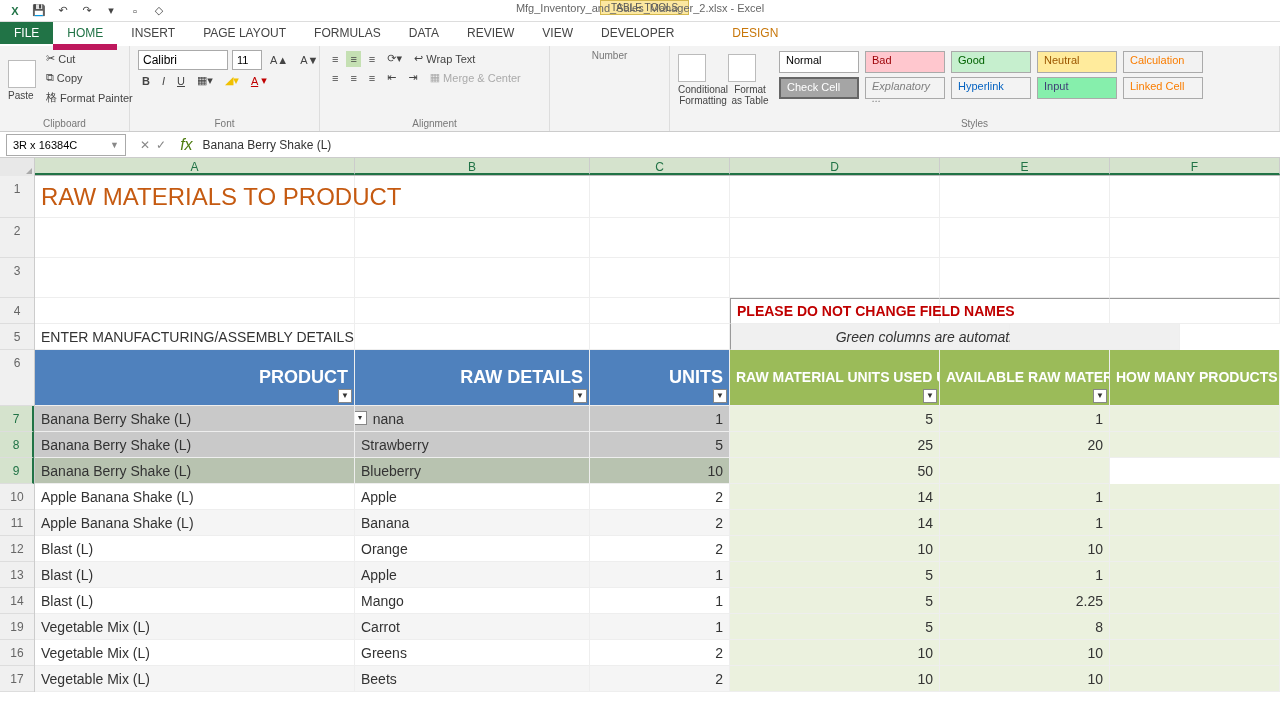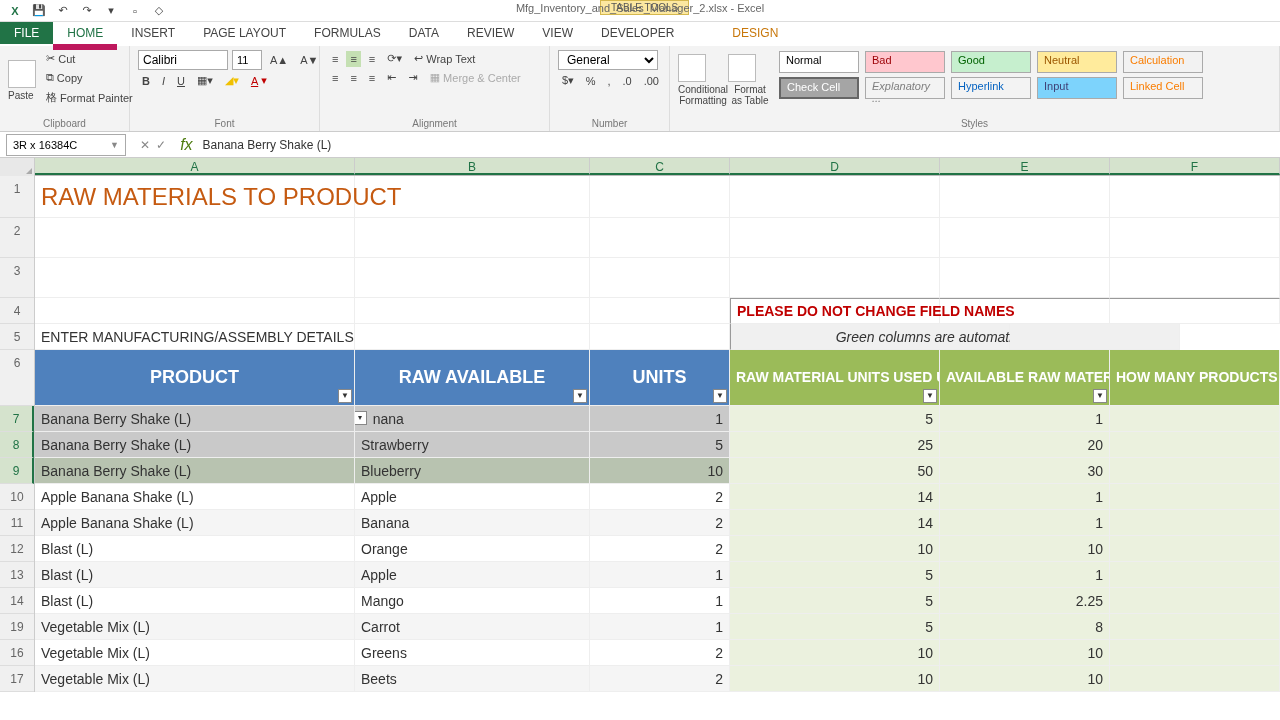--- a/index.html
+++ b/index.html
@@ -63,21 +63,21 @@
 .title-text { font-size: 24px; color: #c55a11; font-weight: 400; }
 .row4 { height: 26px; }
 .warn-text { color: #c00000; font-weight: bold; font-size: 14px; }
 .row5 { height: 26px; }
 .enter-text { font-size: 14px; color: #333; }
 .italic-text { font-style: italic; color: #333; font-size: 14px; }
 .calc-top { border-top: 1px solid #999; }
 .calc-box { background: #f0f0f0; }
 
 .row6 { height: 56px; }
-.th-blue { background: #4f81bd; color: #fff; font-size: 18px; font-weight: bold; text-align: center; justify-content: center; position: relative; }
+.th-blue { background: #4f81bd; color: #fff; font-size: 18px; font-weight: bold; text-align: center; justify-content: flex-end; position: relative; }
 .th-green { background: #9bbb59; color: #fff; font-size: 14px; font-weight: bold; justify-content: flex-start; position: relative; line-height: 1.2; padding: 4px 6px; align-items: center; }
 .filter-btn { position: absolute; right: 2px; bottom: 2px; width: 14px; height: 14px; background: #fff; border: 1px solid #888; font-size: 8px; line-height: 12px; text-align: center; color: #333; }
 
 .sel-row { background: #c9c9c9; }
 .sel-row-dark { background: #b8c3b0; }
 .green-cell { background: #ebf1de; text-align: right; justify-content: flex-end; }
 .alt-row { background: #f5f5f5; }
 .num { text-align: right; justify-content: flex-end; }
 
 .dd-btn { position: absolute; width: 14px; height: 14px; background: #fff; border: 1px solid #888; font-size: 8px; line-height: 12px; text-align: center; color: #333; }
@@ -185,30 +185,20 @@
         <span class="rbtn" style="color:#aaa">
             <span>▦</span>
             <span>Merge &amp; Center</span>
           </span>
       </div>
     </div>
     <div class="rgroup-label">Alignment</div>
   </div>
 
   <div class="rgroup" style="width:120px">
-    <div class="rgroup-body vstack">
-      <select class="font-name" style="width:100px"><option>General</option></select>
-      <div class="hstack">
-        <span class="rbtn">$▾</span>
-        <span class="rbtn">%</span>
-        <span class="rbtn">,</span>
-        <span class="rbtn">.0</span>
-        <span class="rbtn">.00</span>
-      </div>
-    </div>
     <div class="rgroup-label">Number</div>
   </div>
 
   <div class="rgroup" style="flex:1">
     <div class="rgroup-body">
       <div class="rbtn-lg">
           <div class="icon-box"></div>
           <span>Conditional Formatting</span>
         </div>
       <div class="rbtn-lg">
@@ -220,21 +210,21 @@
           <div class="style-cell" style="background:#fff">Normal</div>
           <div class="style-cell" style="background:#ffc7ce;color:#9c0006">Bad</div>
           <div class="style-cell" style="background:#c6efce;color:#006100">Good</div>
           <div class="style-cell" style="background:#ffeb9c;color:#9c5700">Neutral</div>
           <div class="style-cell" style="background:#f2f2f2;color:#fa7d00">Calculation</div>
         </div>
         <div class="hstack">
           <div class="style-cell" style="background:#a5a5a5;color:#fff;border:2px solid #666">Check Cell</div>
           <div class="style-cell" style="color:#7f7f7f;font-style:italic">Explanatory ...</div>
           <div class="style-cell" style="color:#0563c1;">Hyperlink</div>
-          <div class="style-cell" style="background:#7dd3fc;color:#3f3f76">Input</div>
+          <div class="style-cell" style="background:#86efac;color:#3f3f76">Input</div>
           <div class="style-cell" style="color:#fa7d00">Linked Cell</div>
         </div>
       </div>
     </div>
     <div class="rgroup-label">Styles</div>
   </div>
 </div>
 
 <div class="fbar">
   <div class="namebox">
@@ -324,21 +314,21 @@
         <div class="cell cE italic-text calc-box" style="overflow:visible;justify-content:center;margin-left:-100px;padding-left:100px">Green columns are automatically calculated</div>
         <div class="cell cF calc-box"></div>
       </div>
 
       <div class="crow row6">
         <div class="cell cA th-blue">
             <span>PRODUCT</span>
             <span class="filter-btn">▼</span>
           </div>
         <div class="cell cB th-blue">
-            <span>RAW AVAILABLE</span>
+            <span>RAW DETAILS</span>
             <span class="filter-btn">▼</span>
           </div>
         <div class="cell cC th-blue">
             <span>UNITS</span>
             <span class="filter-btn">▼</span>
           </div>
         <div class="cell cD th-green">
             <span>RAW MATERIAL UNITS USED UNTIL NOW</span>
             <span class="filter-btn">▼</span>
           </div>
@@ -366,21 +356,20 @@
             <div class="cell cC num sel-row">5</div>
             <div class="cell cD green-cell sel-row-dark">25</div>
             <div class="cell cE green-cell sel-row-dark">20</div>
             <div class="cell cF green-cell sel-row-dark"></div>
           </div>
           <div class="crow">
             <div class="cell cA sel-row-dark">Banana Berry Shake (L)</div>
             <div class="cell cB sel-row-dark" style="position:relative">Blueberry</div>
             <div class="cell cC num sel-row-dark">10</div>
             <div class="cell cD green-cell sel-row-dark">50</div>
-            <div class="cell cE green-cell sel-row-dark">30</div>
             <div class="cell cF green-cell sel-row-dark"></div>
           </div>
           <div class="crow">
             <div class="cell cA">Apple Banana Shake (L)</div>
             <div class="cell cB" style="position:relative">Apple</div>
             <div class="cell cC num">2</div>
             <div class="cell cD green-cell">14</div>
             <div class="cell cE green-cell">1</div>
             <div class="cell cF green-cell"></div>
           </div>

